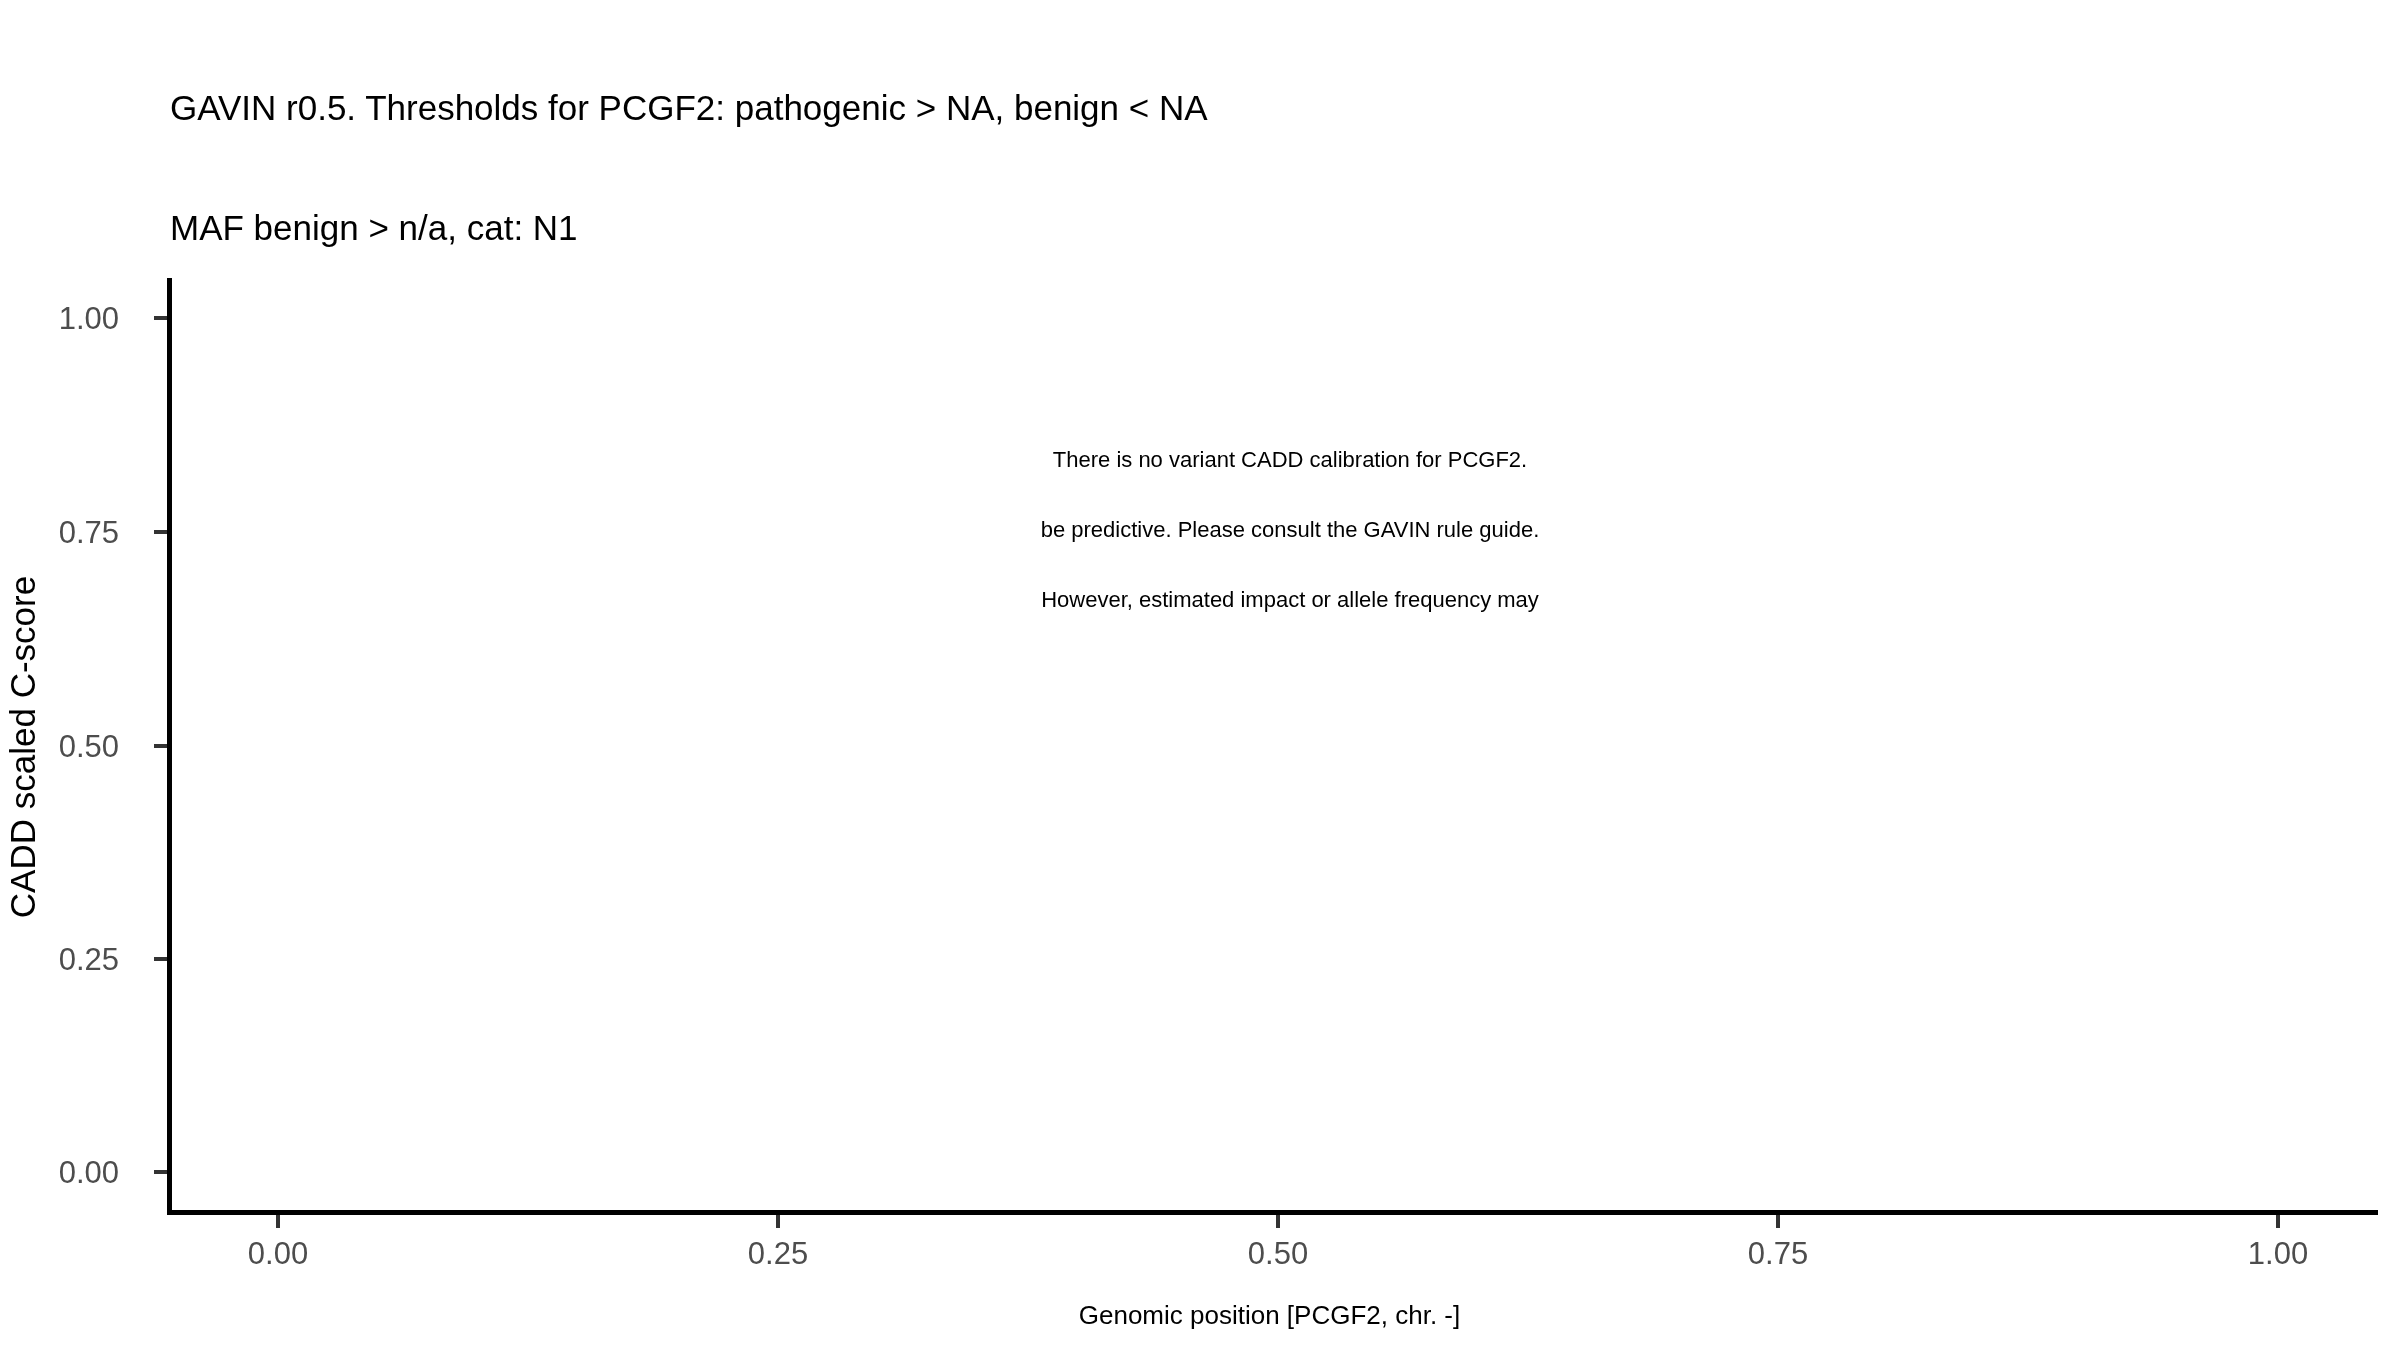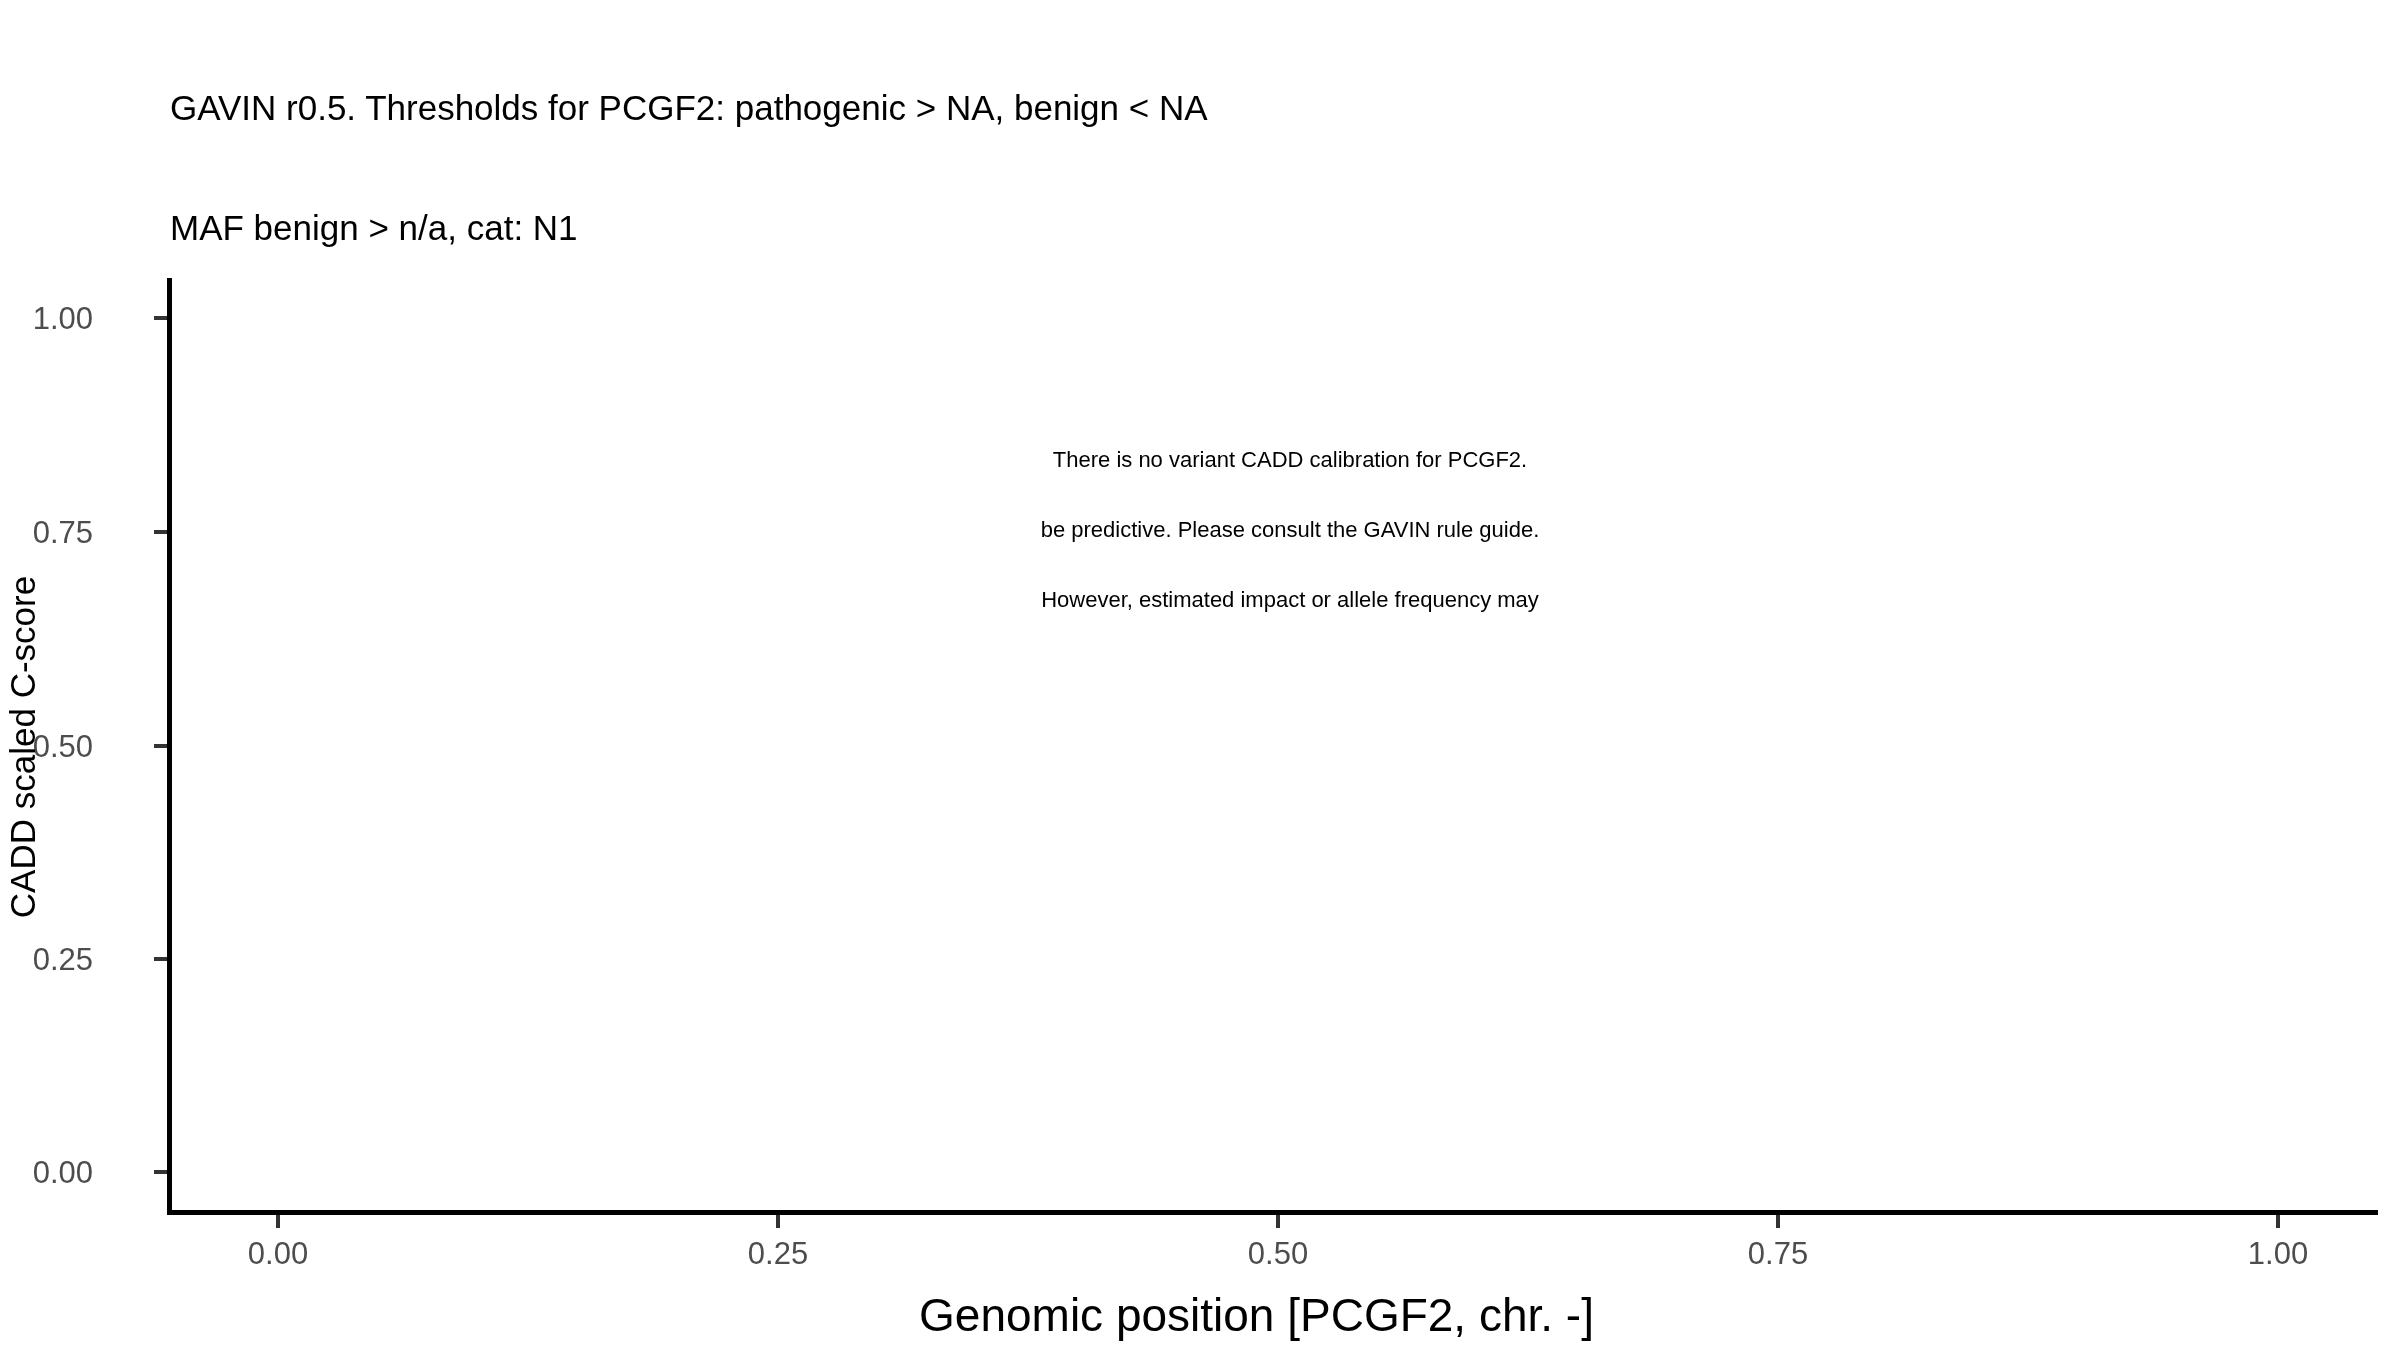--- a/index.html
+++ b/index.html
@@ -13,20 +13,21 @@
     font-family: "Liberation Sans", sans-serif;
     -webkit-font-smoothing: antialiased;
     overflow: hidden;
   }
 
   #plot-root {
     position: relative;
     width: 2336px;
     height: 1350px;
     background: #ffffff;
+    padding-left: 26px;
   }
 
   
   #plot-title {
     position: absolute;
     left: 170px;
     top: 8px;
     width: 2060px;
     color: #000000;
     font-size: 35px;
@@ -99,26 +100,26 @@
     width: 220px;
     text-align: center;
     color: #4d4d4d;
     font-size: 31px;
     line-height: 31px;
   }
 
   
   #x-axis-title {
     position: absolute;
-    left: 153px;
+    left: 166px;
     top: 1296px;
     width: 2207px;
     text-align: center;
     color: #000000;
-    font-size: 46px;
+    font-size: 26px;
     line-height: 38px;
   }
   #y-axis-title {
     position: absolute;
     left: -445px;
     top: 728px;
     width: 935px;
     text-align: center;
     color: #000000;
     font-size: 35px;

